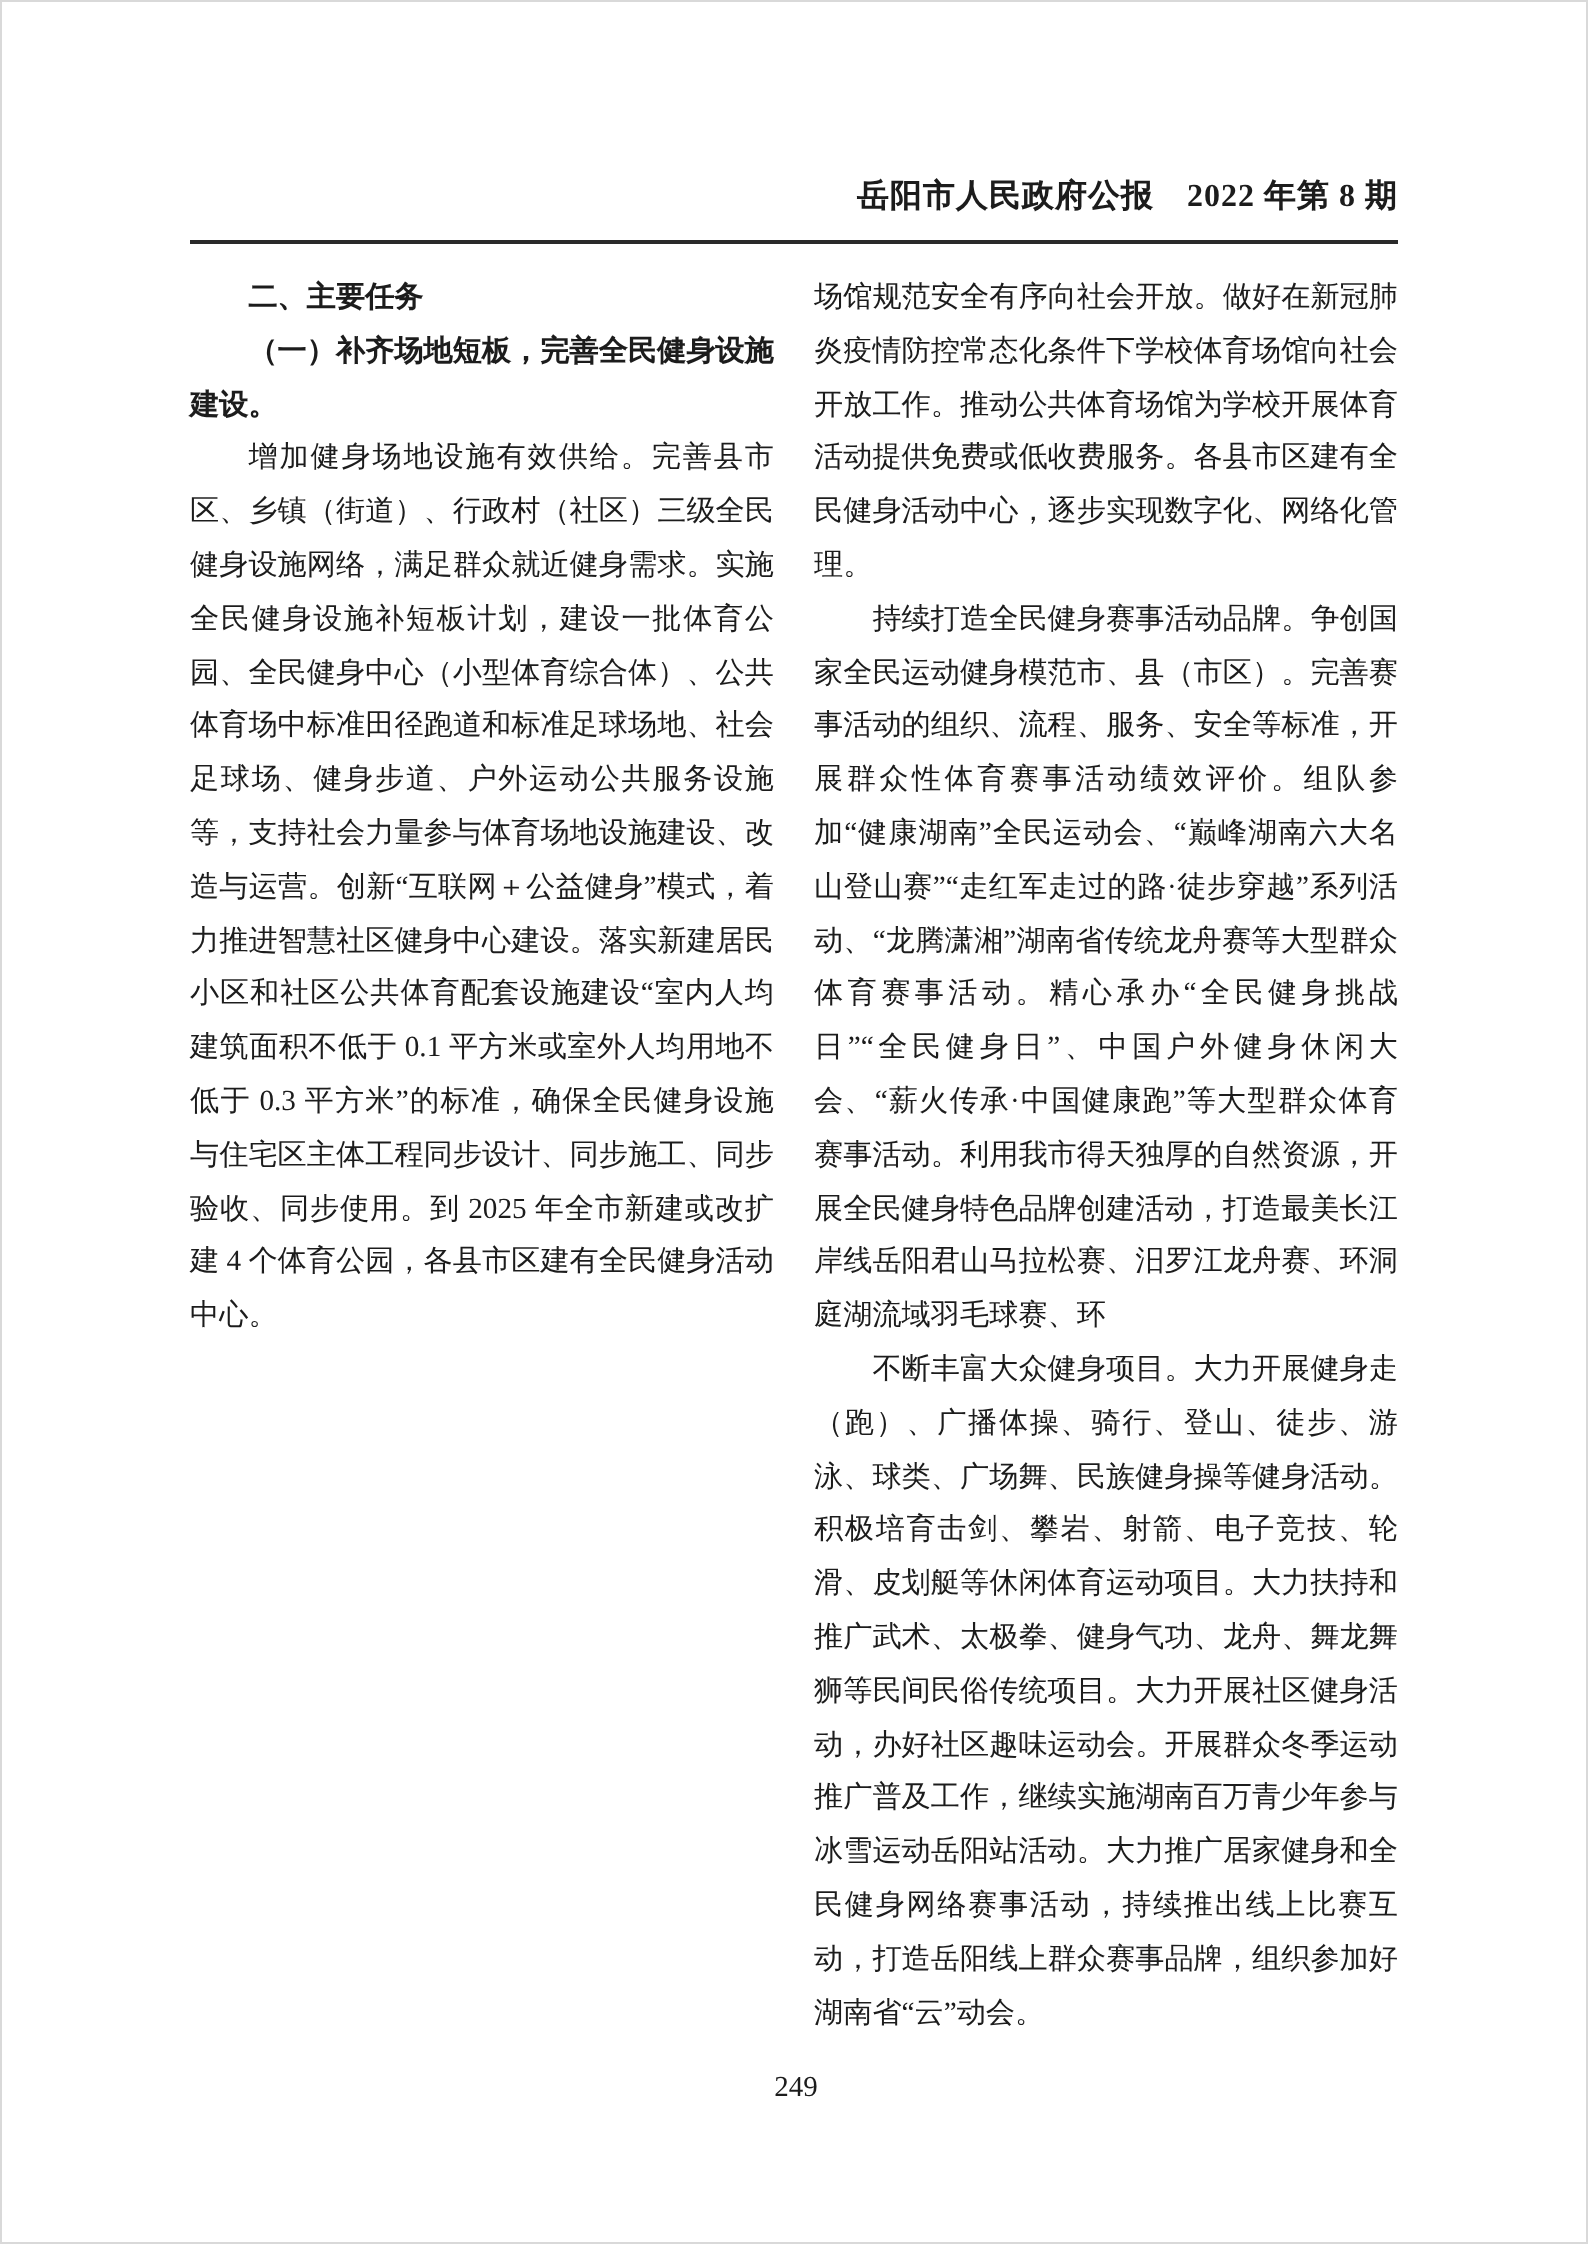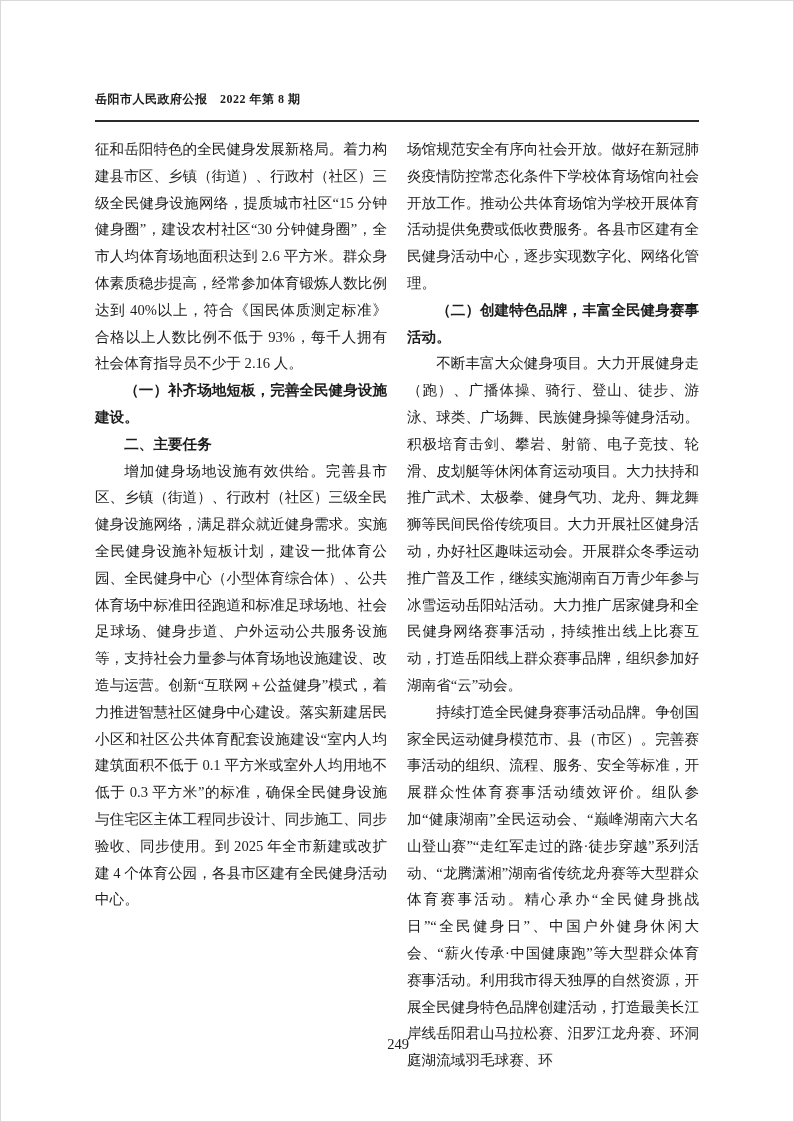--- a/index.html
+++ b/index.html
@@ -15,22 +15,22 @@
   .page {
     width: 794px;
     height: 1122px;
     border: 1px solid #d9d9d9;
     padding: 0 94px;
     position: relative;
     background: #ffffff;
   }
   .header {
     padding-top: 86px;
-    text-align: left;
-    font-size: 12px;
+    text-align: right;
+    font-size: 16px;
     font-weight: 700;
     letter-spacing: 0.5px;
     line-height: 24px;
     border-bottom: 2.5px solid #2a2a2a;
     padding-bottom: 9px;
   }
   .content {
     display: flex;
     gap: 20px;
     margin-top: 14px;
@@ -62,31 +62,29 @@
 
 <div class="page">
 
   <div class="header">
     <span>岳阳市人民政府公报　2022 年第 8 期</span>
   </div>
 
   <div class="content">
 
     <div class="column">
-      <p class="continuation">征和岳阳特色的全民健身发展新格局。着力构建县市区、乡镇（街道）、行政村（社区）三级全民健身设施网络，提质城市社区“15 分钟健身圈”，建设农村社区“30 分钟健身圈”，全市人均体育场地面积达到 2.6 平方米。群众身体素质稳步提高，经常参加体育锻炼人数比例达到 40%以上，符合《国民体质测定标准》合格以上人数比例不低于 93%，每千人拥有社会体育指导员不少于 2.16 人。</p>
+      <p class="heading">二、主要任务</p>
       <p class="heading">（一）补齐场地短板，完善全民健身设施建设。</p>
-      <p class="heading">二、主要任务</p>
       <p class="para">增加健身场地设施有效供给。完善县市区、乡镇（街道）、行政村（社区）三级全民健身设施网络，满足群众就近健身需求。实施全民健身设施补短板计划，建设一批体育公园、全民健身中心（小型体育综合体）、公共体育场中标准田径跑道和标准足球场地、社会足球场、健身步道、户外运动公共服务设施等，支持社会力量参与体育场地设施建设、改造与运营。创新“互联网＋公益健身”模式，着力推进智慧社区健身中心建设。落实新建居民小区和社区公共体育配套设施建设“室内人均建筑面积不低于 0.1 平方米或室外人均用地不低于 0.3 平方米”的标准，确保全民健身设施与住宅区主体工程同步设计、同步施工、同步验收、同步使用。到 2025 年全市新建或改扩建 4 个体育公园，各县市区建有全民健身活动中心。</p>
     </div>
 
     <div class="column">
       <p class="continuation">场馆规范安全有序向社会开放。做好在新冠肺炎疫情防控常态化条件下学校体育场馆向社会开放工作。推动公共体育场馆为学校开展体育活动提供免费或低收费服务。各县市区建有全民健身活动中心，逐步实现数字化、网络化管理。</p>
-      <p class="heading">（二）创建特色品牌，丰富全民健身赛事活动。</p>
+      <p class="para">持续打造全民健身赛事活动品牌。争创国家全民运动健身模范市、县（市区）。完善赛事活动的组织、流程、服务、安全等标准，开展群众性体育赛事活动绩效评价。组队参加“健康湖南”全民运动会、“巅峰湖南六大名山登山赛”“走红军走过的路·徒步穿越”系列活动、“龙腾潇湘”湖南省传统龙舟赛等大型群众体育赛事活动。精心承办“全民健身挑战日”“全民健身日”、中国户外健身休闲大会、“薪火传承·中国健康跑”等大型群众体育赛事活动。利用我市得天独厚的自然资源，开展全民健身特色品牌创建活动，打造最美长江岸线岳阳君山马拉松赛、汨罗江龙舟赛、环洞庭湖流域羽毛球赛、环</p>
       <p class="para">不断丰富大众健身项目。大力开展健身走（跑）、广播体操、骑行、登山、徒步、游泳、球类、广场舞、民族健身操等健身活动。积极培育击剑、攀岩、射箭、电子竞技、轮滑、皮划艇等休闲体育运动项目。大力扶持和推广武术、太极拳、健身气功、龙舟、舞龙舞狮等民间民俗传统项目。大力开展社区健身活动，办好社区趣味运动会。开展群众冬季运动推广普及工作，继续实施湖南百万青少年参与冰雪运动岳阳站活动。大力推广居家健身和全民健身网络赛事活动，持续推出线上比赛互动，打造岳阳线上群众赛事品牌，组织参加好湖南省“云”动会。</p>
-      <p class="para">持续打造全民健身赛事活动品牌。争创国家全民运动健身模范市、县（市区）。完善赛事活动的组织、流程、服务、安全等标准，开展群众性体育赛事活动绩效评价。组队参加“健康湖南”全民运动会、“巅峰湖南六大名山登山赛”“走红军走过的路·徒步穿越”系列活动、“龙腾潇湘”湖南省传统龙舟赛等大型群众体育赛事活动。精心承办“全民健身挑战日”“全民健身日”、中国户外健身休闲大会、“薪火传承·中国健康跑”等大型群众体育赛事活动。利用我市得天独厚的自然资源，开展全民健身特色品牌创建活动，打造最美长江岸线岳阳君山马拉松赛、汨罗江龙舟赛、环洞庭湖流域羽毛球赛、环</p>
     </div>
 
   </div>
 
   <div class="footer">
     <span>249</span>
   </div>
 
 </div>
 

